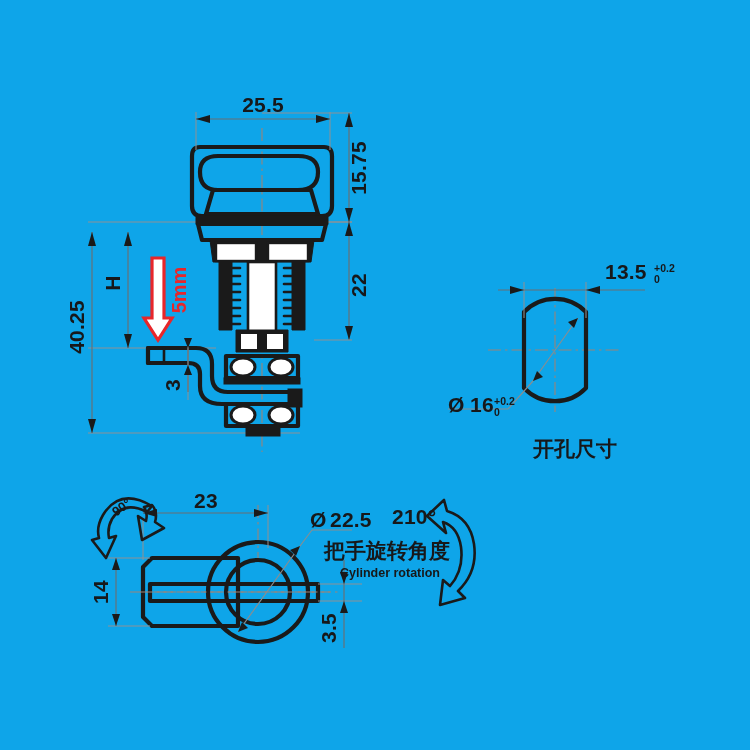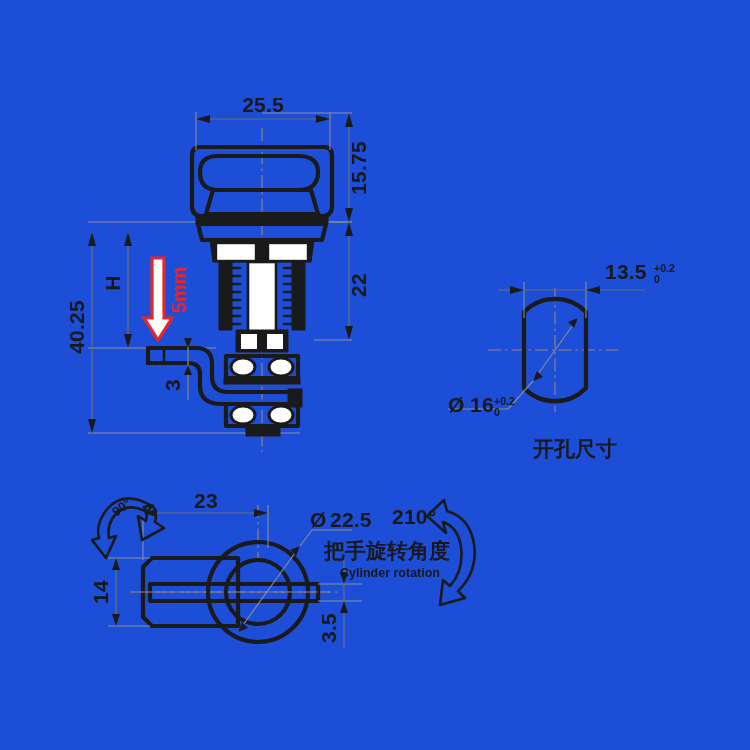--- a/index.html
+++ b/index.html
@@ -7,21 +7,21 @@
     padding: 0;
     background: #ffffff;
   }
   body {
     font-family: "Liberation Sans", sans-serif;
   }
   #sheet {
     position: relative;
     width: 750px;
     height: 750px;
-    background: #1d4ed8;
+    background: #0ea5e9;
     overflow: hidden;
   }
   svg.dwg {
     position: absolute;
     left: 0;
     top: 0;
     width: 750px;
     height: 750px;
   }
   .outline {

